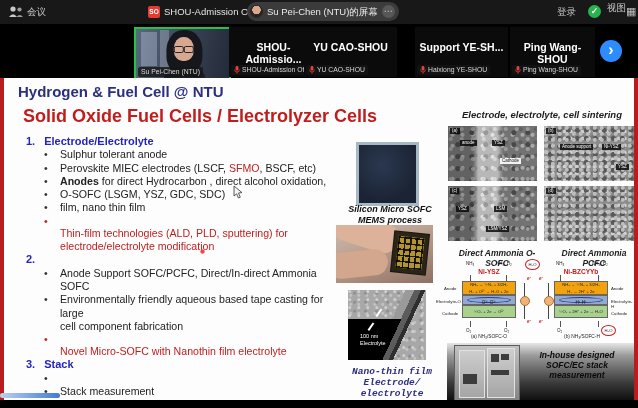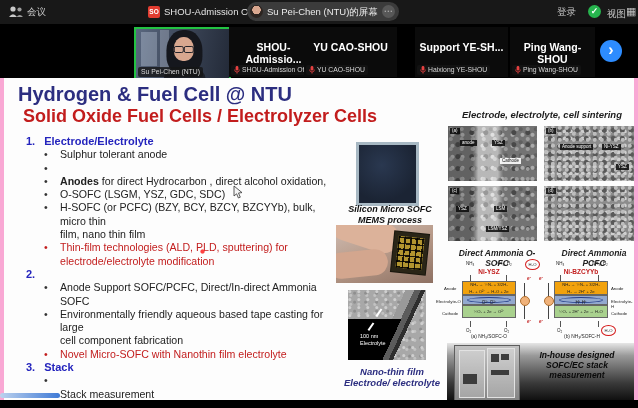--- a/index.html
+++ b/index.html
@@ -1,16 +1,16 @@
 <!DOCTYPE html>
 <html><head>
 <meta charset="utf-8">
 <style>
   html,body{margin:0;padding:0;background:#000;}
-  #app{position:relative;width:638px;height:408px;background:#f9a8d4;overflow:hidden;
+  #app{position:relative;width:638px;height:408px;background:#b91c1c;overflow:hidden;
        font-family:"Liberation Sans",sans-serif;-webkit-font-smoothing:antialiased;}
   .abs{position:absolute;}
   .bi{font-weight:bold;font-style:italic;}
   
   #topbar{position:absolute;left:0;top:0;width:638px;height:24px;background:#181818;}
   .tb-txt{color:#c7c7c7;font-size:9.5px;line-height:12px;}
   #so-badge{position:absolute;left:148px;top:6px;width:12px;height:12px;background:#e23c30;border-radius:2px;
             color:#fff;font-size:6.5px;font-weight:bold;text-align:center;line-height:12px;}
   #share-pill{position:absolute;left:247px;top:2px;height:19px;background:#3b3b3b;border-radius:10px;
               display:flex;align-items:center;padding:0 4px 0 3px;gap:4px;}
@@ -40,31 +40,31 @@
   .face{position:absolute;left:50%;top:8px;transform:translateX(-46%);width:20px;height:24px;
         background:#d8a78f;border-radius:48% 48% 44% 44%;}
   .glasses{position:absolute;left:50%;top:17px;transform:translateX(-46%);width:20px;height:5px;}
   .glasses i{position:absolute;top:0;width:8px;height:5px;border:1px solid #23232a;border-radius:2px;background:rgba(255,255,255,.08);}
   .glasses i.r{right:0;}
   .shirt{position:absolute;left:50%;bottom:-2px;transform:translateX(-46%);width:42px;height:12px;
          background:#1d2027;border-radius:10px 10px 0 0;}
   
   #slide{position:absolute;left:4px;top:78px;width:630px;height:322px;background:#fdfdfd;overflow:hidden;
          border-bottom:2px solid #8a8a8a;}
-  #slide-title{position:absolute;left:14px;top:5px;font-size:20px;font-weight:bold;color:#2c2e80;}
+  #slide-title{position:absolute;left:14px;top:5px;font-size:15px;font-weight:bold;color:#2c2e80;}
   #slide-subtitle{position:absolute;left:19px;top:28px;font-size:18px;font-weight:bold;color:#c21d1d;}
   #list{position:absolute;left:10px;top:57px;width:326px;font-size:10.6px;line-height:13.3px;color:#222;}
   .sec{padding-left:12px;display:flex;gap:9px;color:#2424bd;font-weight:bold;font-size:11px;}
   .li{padding-left:30px;display:flex;}
   .li .dot{width:16px;color:#333;}
   .li.redli .dot{color:#c21d1d;}
   .li .txt{width:270px;}
   .red{color:#c21d1d;}
   .bold{font-weight:bold;}
-  .redli .txt{color:#c21d1d;}
+  .redli .txt{color:#c21d1d;margin-top:12px;}
   
   .mcap{color:#111;}
   #mid-cap1{left:330px;top:33px;width:112px;font-size:9px;line-height:10.5px;text-align:center;}
   #cell-photo{left:352px;top:64px;width:57px;height:58px;background:
       radial-gradient(circle at 40% 35%,#2a3850 0%,#1b2434 70%);border:3px solid #a7b8c3;}
   #mid-cap2{left:330px;top:126px;width:112px;font-size:9px;line-height:10.5px;text-align:center;}
   #chip-photo{left:332px;top:147px;width:97px;height:58px;overflow:hidden;
       background:linear-gradient(160deg,#cdbbb2 0%,#b99c8b 45%,#8e7163 100%);}
   .finger1{position:absolute;left:-6px;top:-8px;width:70px;height:30px;background:#dcb29a;border-radius:16px;transform:rotate(18deg);}
   .finger2{position:absolute;left:-8px;top:26px;width:60px;height:26px;background:#d3a68e;border-radius:14px;transform:rotate(-6deg);}
@@ -76,21 +76,21 @@
   #nano-sem{left:344px;top:212px;width:78px;height:70px;overflow:hidden;background:
       linear-gradient(115deg,transparent 0 52%,#9a9a9a 52% 60%,#5c5c5c 60% 66%,#2e2e2e 66% 70%,transparent 70%),
       radial-gradient(circle at 20% 20%,#cfcfcf 1px,transparent 2px),
       radial-gradient(circle at 60% 35%,#8f8f8f 1px,transparent 2px),
       radial-gradient(circle at 35% 60%,#c2c2c2 1px,transparent 2px),#a8a8a8;
       background-size:auto,9px 8px,11px 9px,8px 9px,auto;}
   .nano-black{position:absolute;left:0;bottom:0;width:100%;height:58%;
       background:linear-gradient(115deg,#000 0 55%,transparent 55%);}
   .nano-note{position:absolute;left:12px;bottom:14px;color:#fff;font-size:5.5px;line-height:6.5px;}
   .nano-arrow{position:absolute;width:1.5px;height:9px;background:#fff;transform:rotate(35deg);}
-  #mid-cap3{left:338px;top:288px;width:100px;font-size:9.5px;line-height:11px;text-align:center;color:#2c2e80;}
+  #mid-cap3{left:338px;top:288px;width:100px;font-size:9.5px;line-height:11px;text-align:center;color:#2c2e80;font-family:Liberation Mono, monospace;}
   
   #r-cap-top{left:443px;top:31px;width:190px;font-size:9.5px;text-align:center;color:#1c1c1c;}
   .sem{position:absolute;overflow:hidden;background:
       radial-gradient(circle at 25% 30%,#bdbdbd 1.5px,transparent 2.5px),
       radial-gradient(circle at 70% 55%,#595959 2px,transparent 3px),
       radial-gradient(circle at 45% 80%,#cfcfcf 1.5px,transparent 2.5px),
       radial-gradient(circle at 85% 25%,#757575 1.5px,transparent 2.5px),#8c8c8c;
       background-size:11px 10px,14px 12px,10px 11px,15px 13px,auto;}
   .sem.banded::after{content:"";position:absolute;inset:0;background:
       linear-gradient(90deg,rgba(0,0,0,.30) 0 28%,rgba(255,255,255,.38) 34% 56%,rgba(0,0,0,.18) 62% 100%);}
@@ -145,21 +145,21 @@
     <div class="abs tb-txt" style="left:27px;top:6px;">会议</div>
     <div id="so-badge">SO</div>
     <div class="abs tb-txt" style="left:164px;top:6px;color:#e3e3e3;">SHOU-Admission Office的屏幕</div>
     <div id="share-pill">
       <div class="pill-avatar"></div>
       <div class="tb-txt" style="color:#ececec;">Su Pei-Chen (NTU)的屏幕</div>
       <div class="pill-more">⋯</div>
     </div>
     <div class="abs tb-txt" style="left:557px;top:6px;">登录</div>
     <div id="shield-check">✓</div>
-    <div class="abs tb-txt" style="left:607px;top:8px;text-align:right;">视图</div>
+    <div class="abs tb-txt" style="left:607px;top:2px;text-align:right;">视图</div>
     <div class="abs grid-ico" style="left:626px;top:5px;">▦</div>
   </div>
 
   <div id="strip">
 
 
     <div class="tile active" style="left:134px;width:93px;">
       <div class="scene">
         <div class="win1"></div>
           <div class="win2"></div>
@@ -231,35 +231,35 @@
       <div class="sec">
         <span>1.</span>
           <span>Electrode/Electrolyte</span>
         </div>
       <div class="li">
         <span class="dot">•</span>
         <div class="txt"><span>Sulphur tolerant anode</span></div>
         </div>
       <div class="li">
         <span class="dot">•</span>
+        <div class="txt"><span>Perovskite MIEC electrodes (LSCF, </span><span class="red">SFMO</span><span>, BSCF, etc)</span></div>
         </div>
       <div class="li">
         <span class="dot">•</span>
         <div class="txt">
             <div><span class="bold">Anodes</span><span> for direct Hydrocarbon , direct alcohol oxidation,</span></div>
           </div>
         </div>
       <div class="li">
         <span class="dot">•</span>
         <div class="txt"><span>O-SOFC (LSGM, YSZ, GDC, SDC)</span></div>
         </div>
       <div class="li">
         <span class="dot">•</span>
         <div class="txt">
-            <div>H-SOFC (or PCFC) (BZY, BCY, BZCY, BZCYYb), bulk, micro thin</div>
             <div>film, nano thin film</div>
           </div>
         </div>
       <div class="li redli">
         <span class="dot">•</span>
         <div class="txt">
             <div>Thin-film technologies (ALD, PLD, sputtering) for</div>
             <div>electrode/electrolyte modification</div>
           </div>
         </div>

